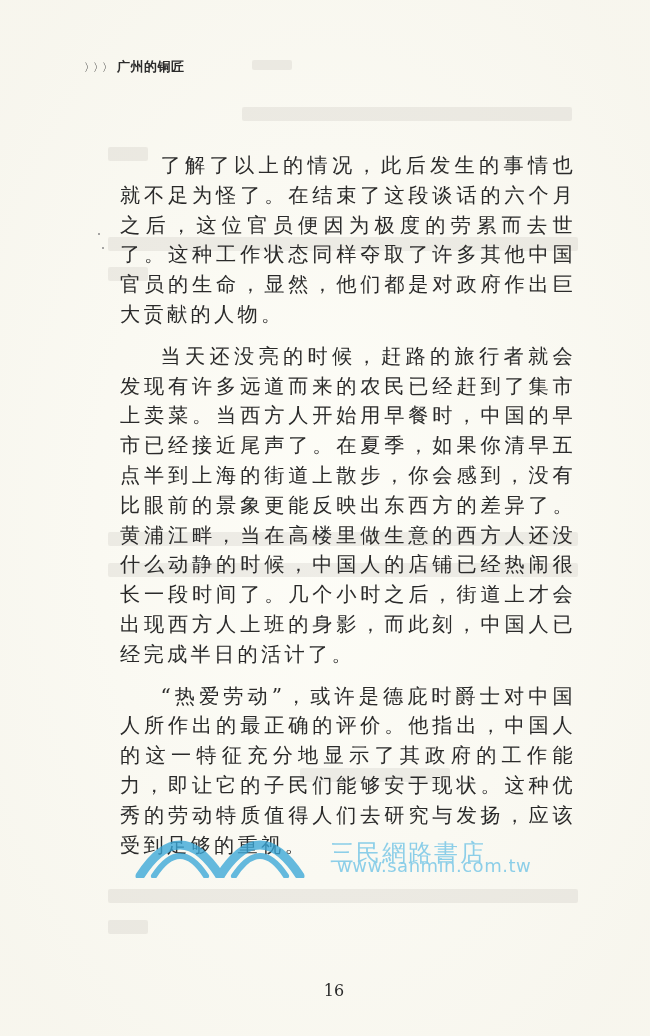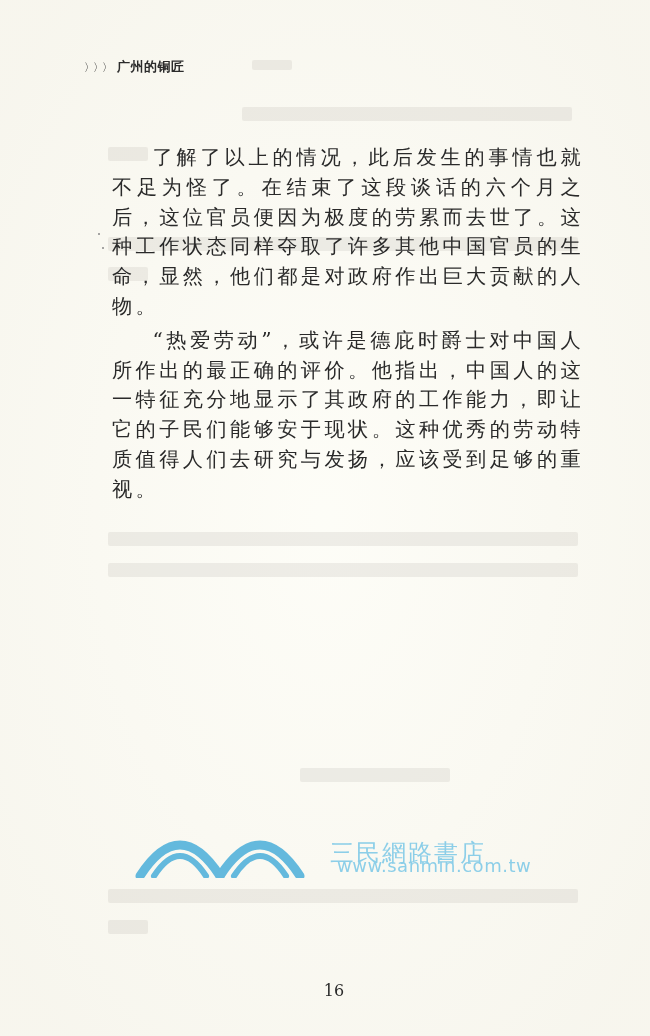--- a/index.html
+++ b/index.html
@@ -27,21 +27,21 @@
   .ghost {
     position: absolute; height: 14px; background: rgba(170,168,160,0.18);
     border-radius: 2px;
   }
   .body-text {
     position: absolute; left: 108px; top: 139px; width: 480px;
     font-size: 20.2px; line-height: 29.8px; color: #2a2a2a;
     letter-spacing: 3.3px;
     text-align: justify;
   }
-  .body-text p { margin: 4px; text-indent: 2em; }
+  .body-text p { margin: 12px; text-indent: 2em; }
   .page-number {
     position: absolute; left: 0; width: 100%; top: 981px; text-align: center;
     font-family: "DejaVu Serif", "Liberation Serif", serif;
     font-size: 16px; color: #2a2a2a; padding-left: 18px; box-sizing: border-box;
   }
   .watermark {
     position: absolute; left: 132px; top: 818px; width: 380px; height: 60px;
     pointer-events: none; opacity: 0.78;
   }
   .wm-name {
@@ -75,20 +75,21 @@
   <div class="speck" style="left:98px; top:233px;"></div>
   <div class="speck" style="left:102px; top:247px;"></div>
 
   <div class="running-head">
     <span class="chev">〉〉〉</span>
     <span>广州的铜匠</span>
   </div>
 
   <div class="body-text">
     <p>了解了以上的情况，此后发生的事情也就不足为怪了。在结束了这段谈话的六个月之后，这位官员便因为极度的劳累而去世了。这种工作状态同样夺取了许多其他中国官员的生命，显然，他们都是对政府作出巨大贡献的人物。</p>
+    <p>当天还没亮的时候，赶路的旅行者就会发现有许多远道而来的农民已经赶到了集市上卖菜。当西方人开始用早餐时，中国的早市已经接近尾声了。在夏季，如果你清早五点半到上海的街道上散步，你会感到，没有比眼前的景象更能反映出东西方的差异了。黄浦江畔，当在高楼里做生意的西方人还没什么动静的时候，中国人的店铺已经热闹很长一段时间了。几个小时之后，街道上才会出现西方人上班的身影，而此刻，中国人已经完成半日的活计了。</p>
     <p>“热爱劳动”，或许是德庇时爵士对中国人所作出的最正确的评价。他指出，中国人的这一特征充分地显示了其政府的工作能力，即让它的子民们能够安于现状。这种优秀的劳动特质值得人们去研究与发扬，应该受到足够的重视。</p>
 
   </div>
 
   <div class="watermark">
     <svg width="190" height="60" viewBox="0 0 190 60" style="position:absolute;left:0;top:0;">
       <g fill="none" stroke="#3aa8d8" stroke-linecap="round">
         <path d="M8 58 Q 48 -4 88 58" stroke-width="9"></path>
         <path d="M22 58 Q 48 18 74 58" stroke-width="6"></path>
         <path d="M88 58 Q 128 -4 168 58" stroke-width="9"></path>

